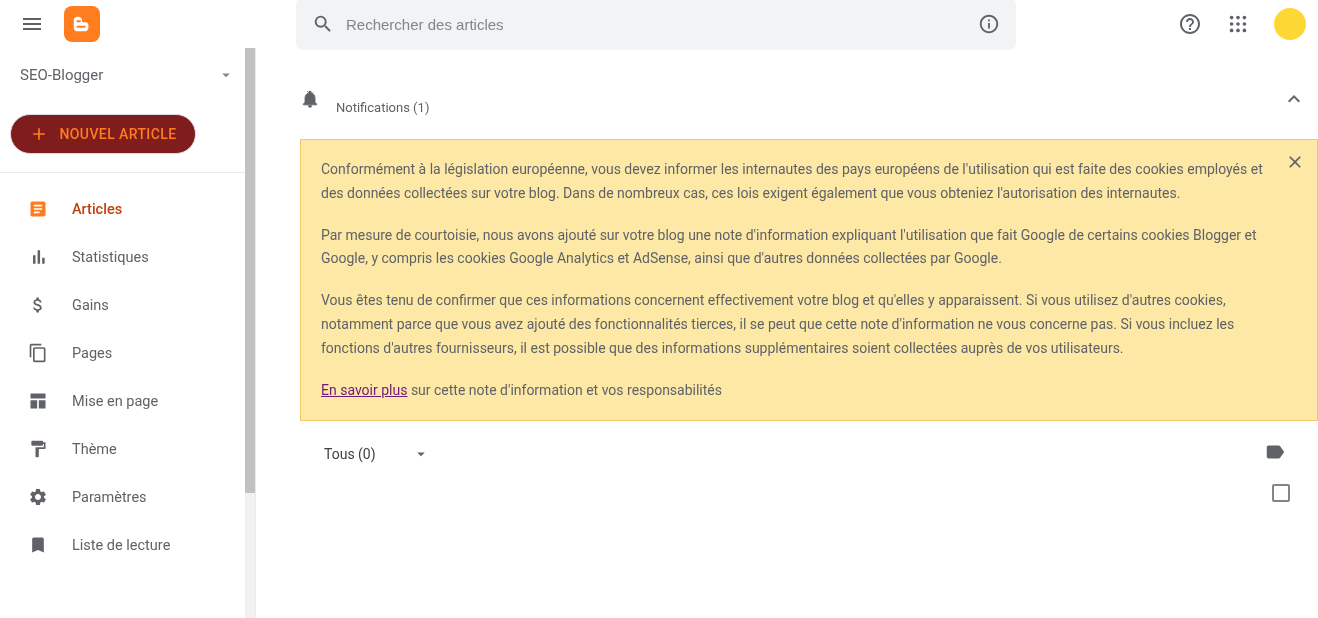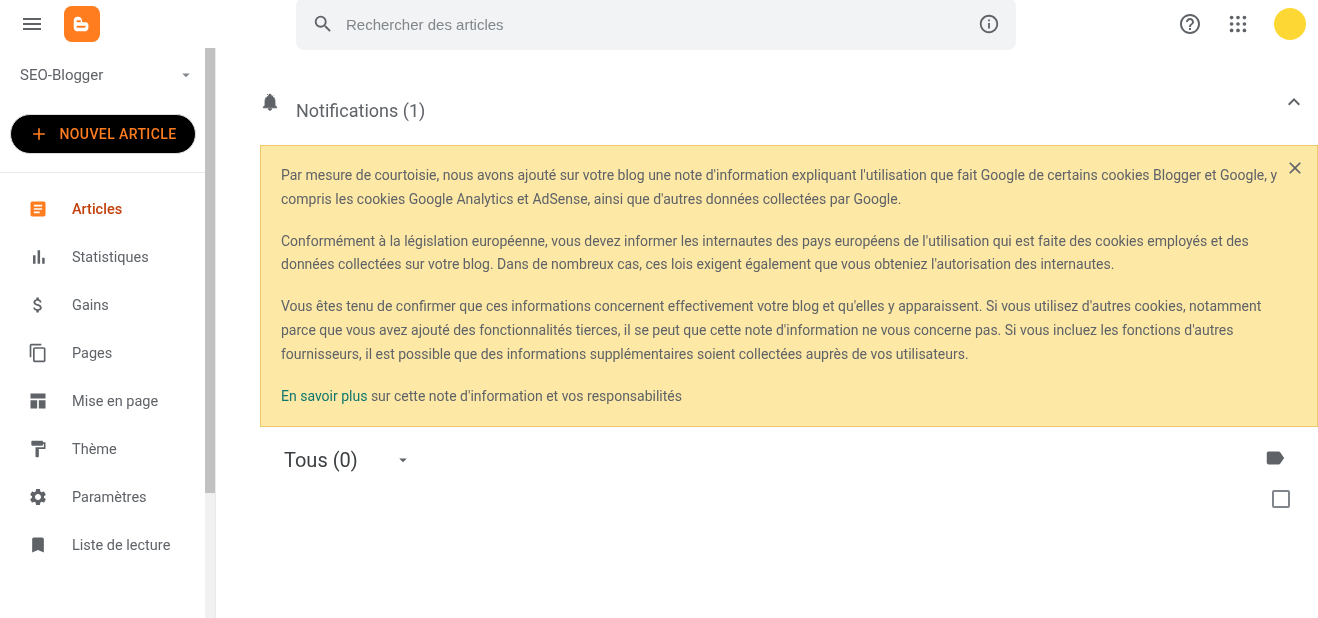--- a/index.html
+++ b/index.html
@@ -14,52 +14,52 @@
     .search-bar { height: 52px; background: #f1f3f4; border-radius: 8px; display: flex; align-items: center; padding: 0 16px; }
     .search-bar input { flex: 1; border: none; background: transparent; font-size: 15px; color: #5f6368; outline: none; margin-left: 12px; }
     .search-bar input::placeholder { color: #80868b; }
     
     .header-right { display: flex; align-items: center; margin-left: auto; gap: 8px; padding-right: 4px; }
     .icon-btn { width: 40px; height: 40px; display: flex; align-items: center; justify-content: center; cursor: pointer; border-radius: 50%; }
     .avatar { width: 32px; height: 32px; border-radius: 50%; background: #fdd835; margin-left: 8px; }
     
     .container { display: flex; height: calc(618px - 48px); }
     
-    .sidebar { width: 216px; border-right: 1px solid #e8eaed; display: flex; flex-direction: column; position: relative; }
+    .sidebar { width: 256px; border-right: 1px solid #e8eaed; display: flex; flex-direction: column; position: relative; }
     .sidebar::after { content: ''; position: absolute; right: 0; top: 0; width: 12px; height: 100%; }
     .blog-select { height: 54px; display: flex; align-items: center; padding: 0 20px; cursor: pointer; border-bottom: 1px solid transparent; color: #5f6368; }
     .blog-name { flex: 1; font-size: 15px; }
     .new-post-wrap { padding: 12px 10px 18px; border-bottom: 1px solid #e8eaed; }
-    .new-post-btn { height: 40px; border: 1px solid #dadce0; border-radius: 20px; display: flex; align-items: center; justify-content: center; gap: 10px; cursor: pointer; color: #ff7c1f; font-weight: 500; font-size: 14px; letter-spacing: 0.4px; background: #000000; width: 186px; }
+    .new-post-btn { height: 40px; border: 1px solid #dadce0; border-radius: 20px; display: flex; align-items: center; justify-content: center; gap: 10px; cursor: pointer; color: #ff7c1f; font-weight: 500; font-size: 14px; letter-spacing: 0.4px; background: #7f1d1d; width: 186px; }
     .nav-list { padding-top: 12px; }
     .nav-item { height: 48px; display: flex; align-items: center; padding-left: 28px; gap: 24px; cursor: pointer; color: #5f6368; font-size: 14.5px; }
     .nav-item.active { color: #c2410c; font-weight: 500; }
     .nav-icon { width: 20px; height: 20px; display: flex; align-items: center; justify-content: center; flex-shrink: 0; }
     .nav-item.active .nav-icon svg { fill: #ff7c1f; }
     .nav-icon svg { fill: #5f6368; }
     
     .scrollbar-track { width: 10px; background: #f1f1f1; position: absolute; right: 0; top: 0; height: 100%; }
     .scrollbar-thumb { width: 10px; background: #c1c1c1; height: 78%; border-radius: 0; }
     
     .main { flex: 1; overflow-y: auto; padding: 0 0 0 0; position: relative; }
     .main-inner { padding: 30px 0 0 0; }
     
     .notif-header { display: flex; align-items: center; padding: 8px 8px 8px 44px; cursor: pointer; }
     .notif-bell { margin-right: 16px; }
-    .notif-title { flex: 1; font-size: 18px; color: #5f6368; margin-top: 14px; }
+    .notif-title { flex: 1; font-size: 13px; color: #5f6368; margin-top: 14px; }
     .notif-chevron { margin-right: 4px; }
     
     .notif-box { margin: 16px 0 0 44px; background: #fde8a6; border: 1px solid #f0c96b; padding: 18px 36px 18px 20px; position: relative; color: #5f6368; line-height: 1.7; font-size: 14px; }
     .notif-box p { margin-bottom: 18px; }
     .notif-box p:last-of-type { margin-bottom: 0; }
     .notif-close { position: absolute; top: 12px; right: 12px; cursor: pointer; }
-    .notif-link { color: #0f766e; cursor: pointer; }
+    .notif-link { color: #701a75; cursor: pointer; text-decoration: underline; }
     
     .filter-row { display: flex; align-items: center; padding: 20px 24px 12px 68px; }
-    .filter-select { display: flex; align-items: center; gap: 36px; cursor: pointer; font-size: 20px; color: #3c4043; }
+    .filter-select { display: flex; align-items: center; gap: 36px; cursor: pointer; font-size: 14px; color: #3c4043; }
     .filter-right { margin-left: auto; display: flex; align-items: center; gap: 16px; margin-right: 8px; }
     .label-icon { cursor: pointer; }
     
     .checkbox-row { display: flex; justify-content: flex-end; padding: 6px 28px 12px 0; }
     .checkbox { width: 18px; height: 18px; border: 2px solid #80868b; border-radius: 2px; cursor: pointer; }
     
     .empty-msg { text-align: center; color: #3c4043; font-size: 15px; padding: 10px 0; }
   </style>
 </head>
 <body>
@@ -213,22 +213,22 @@
             </svg>
         </span>
       </div>
 
       <div class="notif-box">
         <span class="notif-close">
           <svg width="20" height="20" viewBox="0 0 24 24" fill="#5f6368">
               <path d="M19 6.41L17.59 5 12 10.59 6.41 5 5 6.41 10.59 12 5 17.59 6.41 19 12 13.41 17.59 19 19 17.59 13.41 12z"></path>
             </svg>
         </span>
+        <p>Conformément à la législation européenne, vous devez informer les internautes des pays européens de l'utilisation qui est faite des cookies employés et des données collectées sur votre blog. Dans de nombreux cas, ces lois exigent également que vous obteniez l'autorisation des internautes.</p>
         <p>Par mesure de courtoisie, nous avons ajouté sur votre blog une note d'information expliquant l'utilisation que fait Google de certains cookies Blogger et Google, y compris les cookies Google Analytics et AdSense, ainsi que d'autres données collectées par Google.</p>
-        <p>Conformément à la législation européenne, vous devez informer les internautes des pays européens de l'utilisation qui est faite des cookies employés et des données collectées sur votre blog. Dans de nombreux cas, ces lois exigent également que vous obteniez l'autorisation des internautes.</p>
         <p>Vous êtes tenu de confirmer que ces informations concernent effectivement votre blog et qu'elles y apparaissent. Si vous utilisez d'autres cookies, notamment parce que vous avez ajouté des fonctionnalités tierces, il se peut que cette note d'information ne vous concerne pas. Si vous incluez les fonctions d'autres fournisseurs, il est possible que des informations supplémentaires soient collectées auprès de vos utilisateurs.</p>
         <p><span class="notif-link">En savoir plus</span><span> sur cette note d'information et vos responsabilités</span></p>
       </div>
 
       <div class="filter-row">
         <div class="filter-select">
           <span>Tous (0)</span>
           <svg width="18" height="18" viewBox="0 0 24 24" fill="#5f6368">
               <path d="M7 10l5 5 5-5z"></path>
             </svg>

